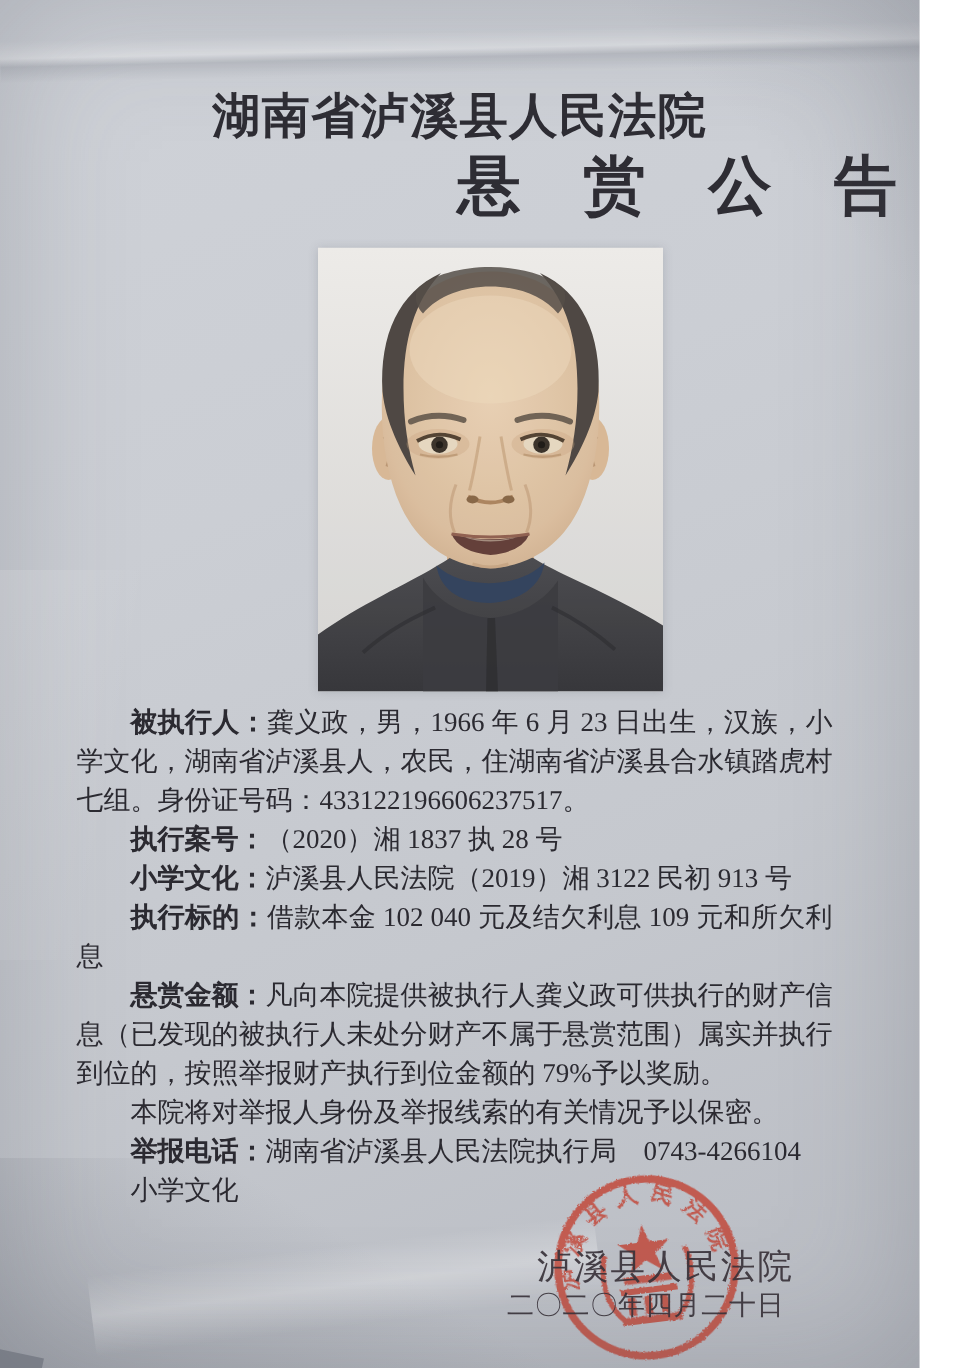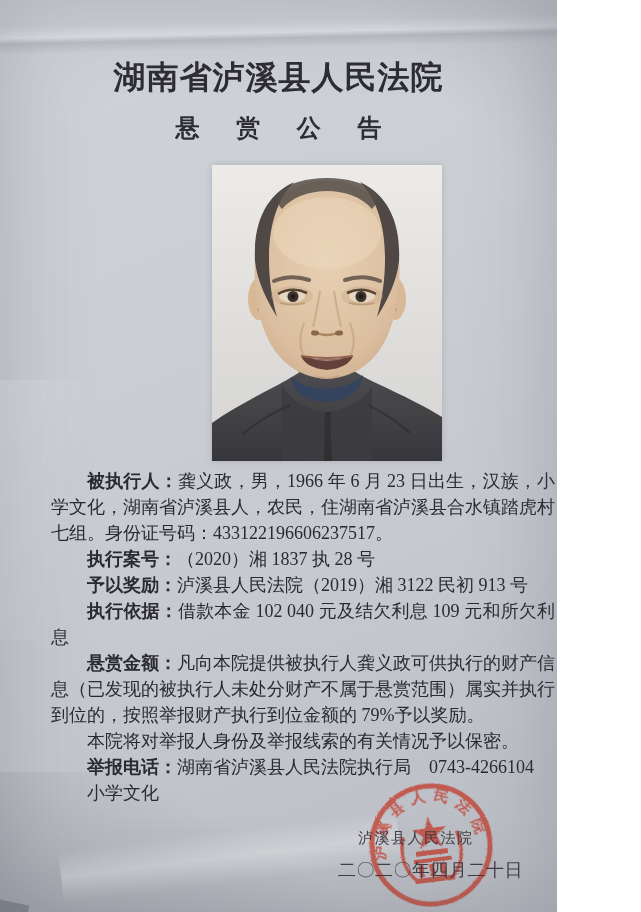--- a/index.html
+++ b/index.html
@@ -1,17 +1,17 @@
 <!DOCTYPE html>
 <html><head>
 <meta charset="utf-8">
 <style>
   html,body { margin:0; padding:0; }
   #paper {
-    position:relative; width:557px; height:912px; overflow:hidden;
+    position:relative; width:613px; height:912px; overflow:hidden;
     background:linear-gradient(158deg,#cfd2d8 0%, #cbced4 35%, #c5c8ce 65%, #b8bbc2 100%);
     font-family:"Liberation Serif", serif;
     color:#2b2a31;
   }
   
   .crease-h { position:absolute; left:0; top:20px; width:110%; height:28px;
     background:linear-gradient(180deg, rgba(255,255,255,0) 0%, rgba(255,255,255,.35) 42%, rgba(118,122,132,.22) 62%, rgba(255,255,255,0) 100%);
     transform:rotate(-1.3deg); }
   .crease-tr { position:absolute; right:-50px; top:-40px; width:300px; height:230px;
     background:linear-gradient(225deg, rgba(126,130,140,.30), rgba(255,255,255,0) 55%); }
@@ -25,36 +25,36 @@
   .vignette { position:absolute; inset:0; box-shadow:inset 0 0 90px rgba(88,92,104,.30); pointer-events:none; }
   .corner-dark { position:absolute; left:-6px; bottom:-6px; width:34px; height:16px;
     background:#6e727c; transform:rotate(12deg); opacity:.7; }
 
   .doc-title {
     position:absolute; top:56px; left:0; width:100%;
     text-align:center; font-family:"Liberation Sans", sans-serif;
     font-weight:bold; font-size:32px; letter-spacing:1px; color:#2e2d34;
   }
   .doc-subtitle {
-    position:absolute; top:112px; left:0; width:100%;
-    text-align:center; font-family:"Liberation Sans", sans-serif;
-    font-weight:bold; font-size:24px; letter-spacing:15px; text-indent:15px; color:#2e2d34;
+    position:absolute; top:96px; left:0; width:100%;
+    text-align:right; font-family:"Liberation Sans", sans-serif;
+    font-weight:bold; font-size:42px; letter-spacing:15px; text-indent:15px; color:#2e2d34;
   }
   .photo-wrap { position:absolute; left:212px; top:165px; width:230px; height:296px;
     box-shadow:0 0 6px rgba(90,94,106,.25); }
   .photo-wrap svg { display:block; }
 
   .body-text { position:absolute; left:51px; top:468px; width:504px; }
   .para { margin:0; font-size:18px; line-height:26px; text-align:justify; text-indent:2em;
     font-family:"Liberation Serif", serif; }
   .para .lbl { font-family:"Liberation Sans", sans-serif; font-weight:bold; }
 
   .seal { position:absolute; left:366px; top:780px; width:130px; height:130px;
     transform:rotate(-7deg); opacity:.92; }
-  .sig-court { position:absolute; left:358px; top:829px; font-size:15px; letter-spacing:1.5px;
+  .sig-court { position:absolute; left:358px; top:829px; font-size:23px; letter-spacing:1.5px;
     color:rgba(56,50,58,.92); z-index:6;text-align:right; }
   .sig-date { position:absolute; left:338px; top:858px; font-size:18px; letter-spacing:0.5px;
     color:rgba(56,50,58,.92); z-index:6;font-family:Liberation Serif, serif; }
 </style>
 </head>
 <body>
 
 <div id="paper">
 
   <div class="crease-h"></div>
@@ -140,22 +140,22 @@
 
       <path d="M103,211 Q115,215 127,211" stroke="#b8926d" stroke-width="2" fill="none" opacity="0.5"></path>
 
       <rect width="230" height="296" fill="#ffffff" opacity="0.05"></rect>
     </svg>
   </div>
 
   <div class="body-text">
     <p class="para"><b class="lbl">被执行人：</b><span>龚义政，男，1966 年 6 月 23 日出生，汉族，小学文化，湖南省泸溪县人，农民，住湖南省泸溪县合水镇踏虎村七组。身份证号码：433122196606237517。</span></p>
     <p class="para"><b class="lbl">执行案号：</b><span>（2020）湘 1837 执 28 号</span></p>
-    <p class="para"><b class="lbl">予以奖励：</b><span>泸溪县人民法院（2019）湘 3122 民初 913 号</span></p>
-    <p class="para"><b class="lbl">执行依据：</b><span>借款本金 102 040 元及结欠利息 109 元和所欠利息</span></p>
+    <p class="para"><b class="lbl">小学文化：</b><span>泸溪县人民法院（2019）湘 3122 民初 913 号</span></p>
+    <p class="para"><b class="lbl">执行标的：</b><span>借款本金 102 040 元及结欠利息 109 元和所欠利息</span></p>
     <p class="para"><b class="lbl">悬赏金额：</b><span>凡向本院提供被执行人龚义政可供执行的财产信息（已发现的被执行人未处分财产不属于悬赏范围）属实并执行到位的，按照举报财产执行到位金额的 79%予以奖励。</span></p>
     <p class="para"><b class="lbl"></b><span>本院将对举报人身份及举报线索的有关情况予以保密。</span></p>
     <p class="para"><b class="lbl">举报电话：</b><span>湖南省泸溪县人民法院执行局　0743-4266104</span></p>
     <p class="para"><b class="lbl"></b><span>小学文化</span></p>
   </div>
 
   <div class="seal">
     <svg width="130" height="130" viewBox="0 0 130 130">
       <defs>
         <filter id="stamp" x="-10%" y="-10%" width="120%" height="120%">

